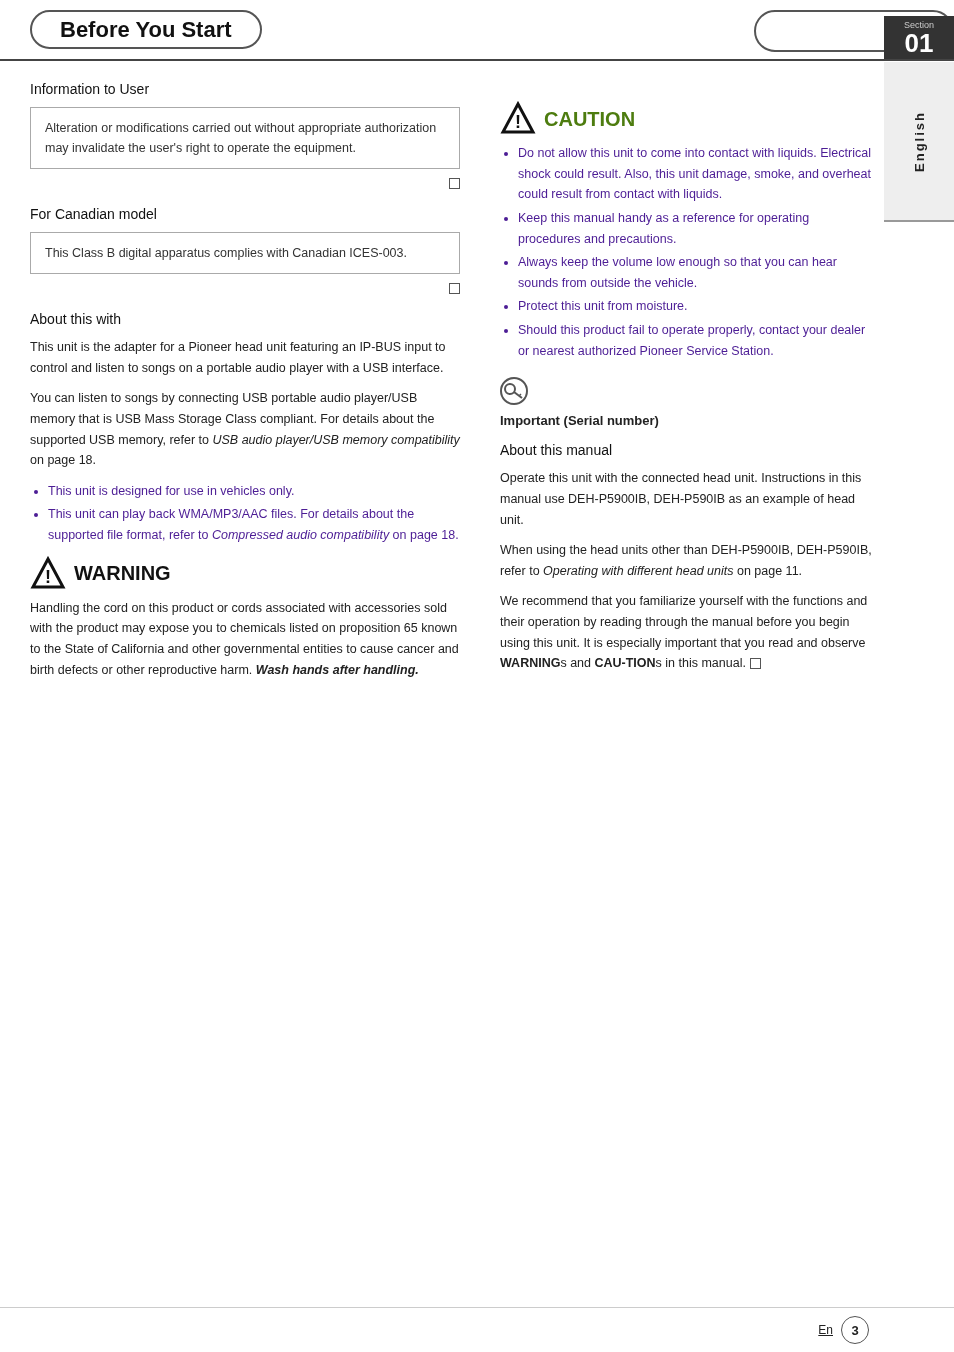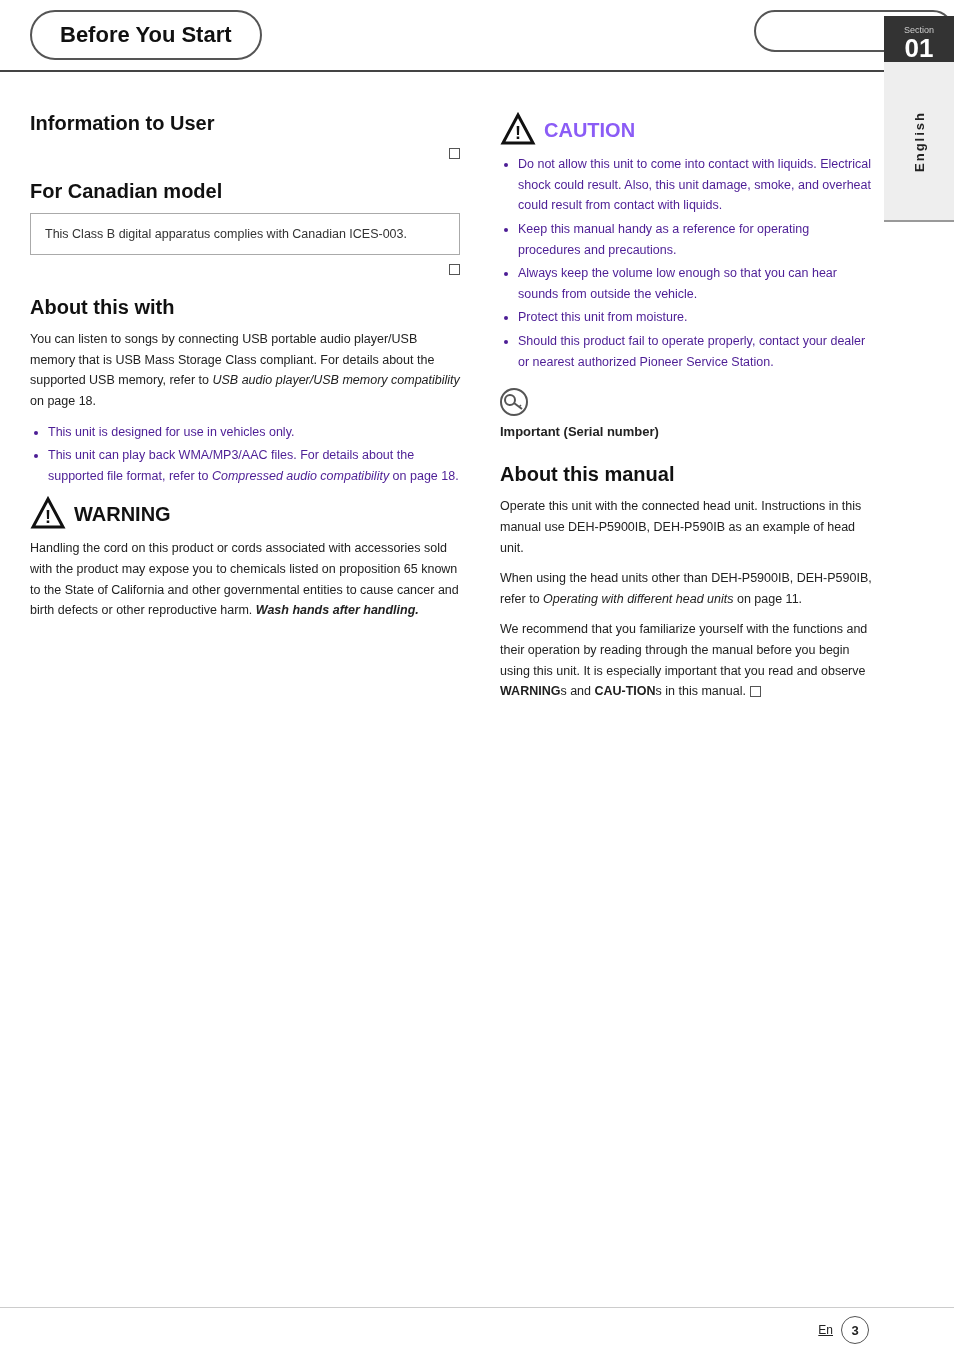--- a/index.html
+++ b/index.html
@@ -10,21 +10,21 @@
       font-family: Arial, sans-serif;
       font-size: 13px;
       color: #222;
       position: relative;
     }
 
     
     .top-bar {
       display: flex;
       align-items: stretch;
-      height: 72px;
+      height: 61px;
       border-bottom: 2px solid #444;
       position: relative;
     }
 
     .title-pill {
       border: 2px solid #555;
       border-radius: 30px;
       padding: 8px 28px;
       margin: 10px 0 10px 30px;
       display: flex;
@@ -111,25 +111,24 @@
     }
 
     .right-col {
       flex: 1;
       padding: 20px 80px 20px 20px;
       max-width: 474px;
     }
 
     
     .section-title {
-      font-size: 20px;
-      font-weight: bold;
+      font-size: 14px;
+      font-weight: normal;
       color: #111;
       margin-bottom: 10px;
-      margin-top: 20px;
     }
 
     .info-box {
       border: 1px solid #aaa;
       padding: 10px 14px;
       font-size: 12.5px;
       line-height: 1.6;
       margin-bottom: 6px;
       color: #333;
     }
@@ -179,21 +178,21 @@
 
     .warning-label {
       font-size: 20px;
       font-weight: bold;
       color: #111;
     }
 
     .caution-label {
       font-size: 20px;
       font-weight: bold;
-      color: #8b5cf6;
+      color: #4d7c0f;
     }
 
     .warning-text {
       font-size: 12.5px;
       line-height: 1.65;
       color: #222;
       margin-bottom: 6px;
     }
 
     .bold-italic {
@@ -256,33 +255,37 @@
 
 <div class="english-sidebar">
   <span class="english-text">English</span>
 </div>
 
 <div class="main-content">
 
   <div class="left-col">
 
     <div class="section-title">Information to User</div>
+    <div class="info-box">
+      <span>Alteration or modifications carried out without appropriate authorization may invalidate the user's right to operate the equipment.</span>
+    </div>
     <div style="text-align:right; margin-bottom:16px;">
       <span class="small-square"></span>
     </div>
 
     <div class="section-title">For Canadian model</div>
     <div class="info-box">
       <span>This Class B digital apparatus complies with Canadian ICES-003.</span>
     </div>
     <div style="text-align:right; margin-bottom:16px;">
       <span class="small-square"></span>
     </div>
 
     <div class="section-title">About this with</div>
+    <p class="body-text">This unit is the adapter for a Pioneer head unit featuring an IP-BUS input to control and listen to songs on a portable audio player with a USB interface.</p>
     <p class="body-text">
       You can listen to songs by connecting USB portable audio player/USB memory that is USB Mass Storage Class compliant. For details about the supported USB memory, refer to <span class="italic-text">USB audio player/USB memory compatibility</span> on page 18.
     </p>
     <ul class="bullet-list">
       <li>This unit is designed for use in vehicles only.</li>
       <li>This unit can play back WMA/MP3/AAC files. For details about the supported file format, refer to <span class="italic-text">Compressed audio compatibility</span> on page 18.</li>
     </ul>
 
     <div class="warning-header">
       <svg class="warning-triangle" viewBox="0 0 36 36">

